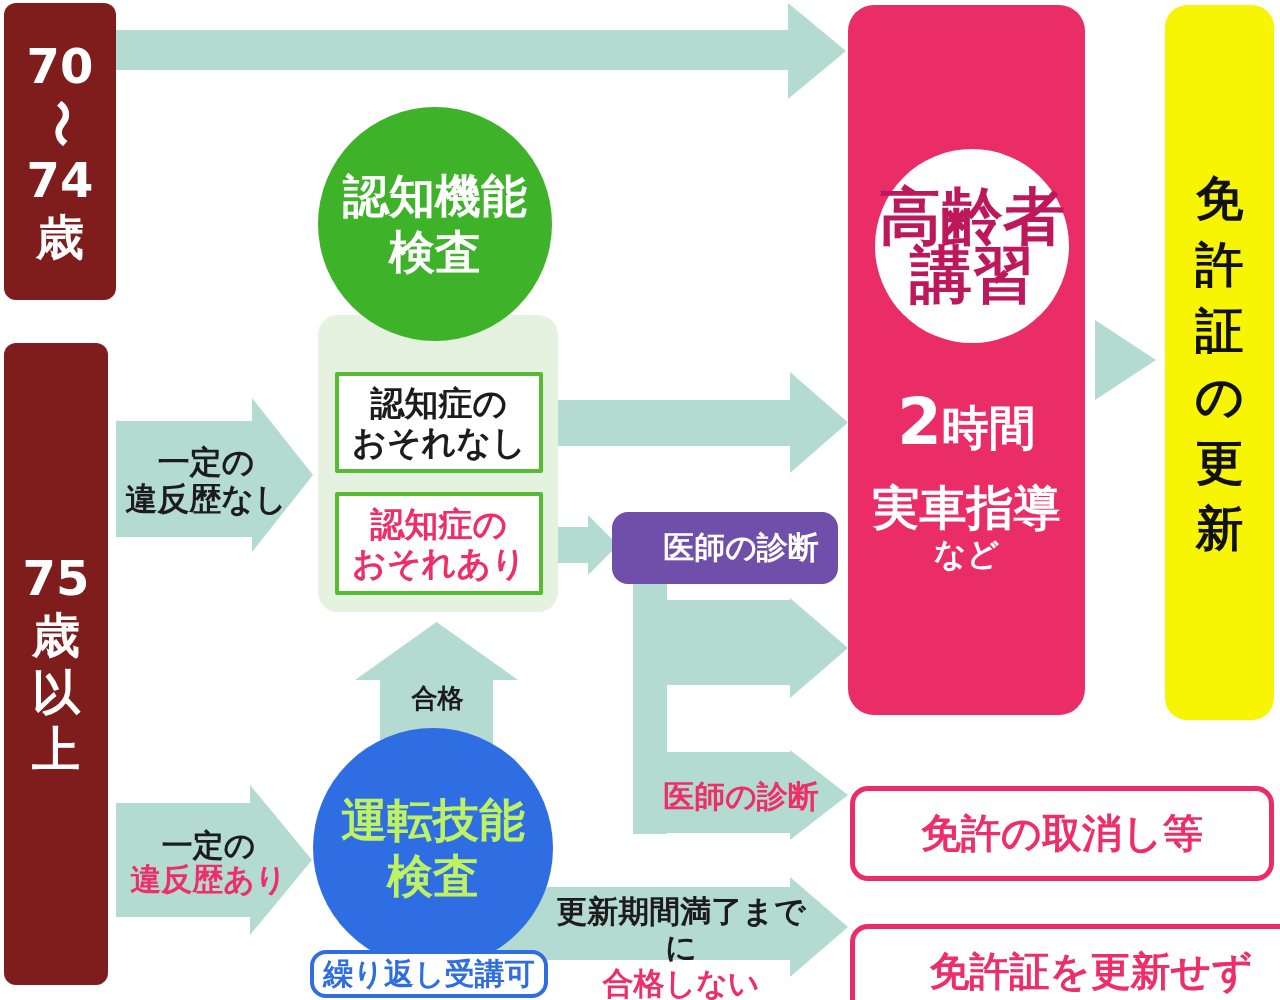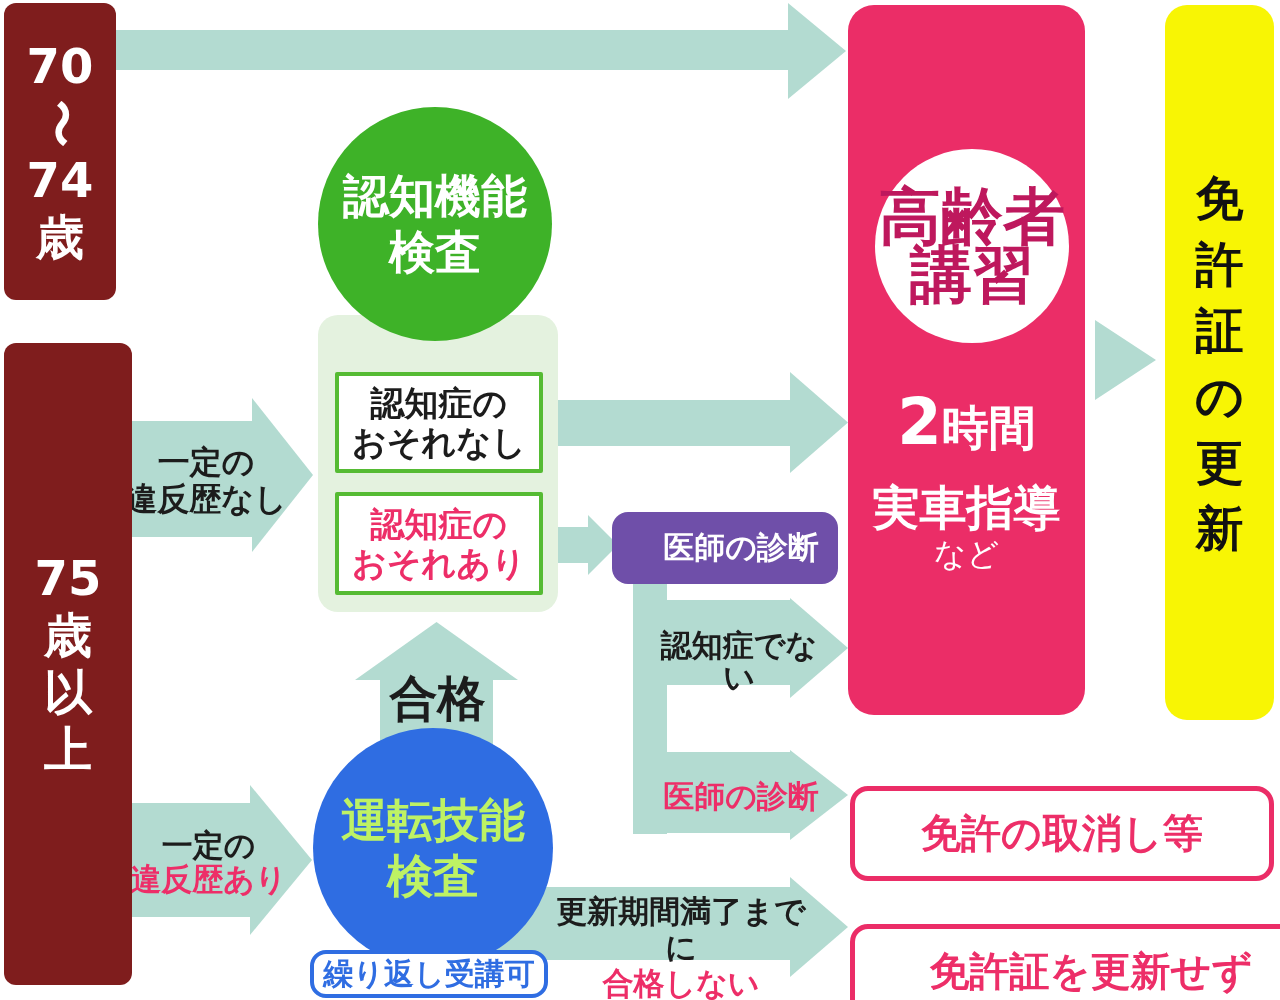--- a/index.html
+++ b/index.html
@@ -31,21 +31,21 @@
   .txt-black{color:#1c1c1c;}
   .txt-pink{color:#ed2e68;}
   .purple-box{background:#6f4fa9;color:#ffffff;border-radius:16px;font-size:31px;}
   .pink-box{background:#eb2d67;border-radius:26px;}
   .white-circle{background:#ffffff;border-radius:50%;}
   .white-circle .ln{color:#be185d;font-size:62px;line-height:58px;}
   .senior-duration{color:#ffffff;text-align:center;width:100%;}
   .senior-duration .num{font-size:64px;}
   .senior-duration .unit{font-size:47px;}
   .senior-detail{color:#ffffff;font-size:47px;text-align:center;width:100%;}
-  .senior-etc{color:#ffffff;font-size:32px;text-align:center;width:100%;font-weight:400;}
+  .senior-etc{color:#ffffff;font-size:32px;text-align:center;width:100%;font-weight:700;}
   .yellow-box{background:#f8f504;border-radius:22px;}
   .yellow-box .ch{color:#111111;font-size:48px;line-height:48px;}
   .outcome-box{background:#ffffff;border:5px solid #eb2d67;border-radius:18px;color:#ed2e68;font-size:40px;}
   .badge-blue{background:#ffffff;border:4px solid #2f6de2;border-radius:16px;color:#2f6de2;font-size:30px;}
   
   .label{position:absolute;display:flex;flex-direction:column;align-items:center;justify-content:flex-start;text-align:center;}
   .label .l1,.label .l2{width:100%;}
 </style>
 </head>
 <body>
@@ -86,45 +86,42 @@
   <div class="label txt-black" style="left:116px;top:444px;width:180px;font-size:32px;line-height:37px;">
     <div class="l1">一定の</div>
     <div class="l2">違反歴なし</div>
   </div>
 
   <div class="label" style="left:116px;top:828px;width:185px;font-size:31px;line-height:34px;">
     <div class="l1 txt-black">一定の</div>
     <div class="l2 txt-pink">違反歴あり</div>
   </div>
 
-  <div class="label txt-black" style="left:380px;top:679px;width:115px;font-size:48px;line-height:38px;">
+  <div class="label txt-black" style="left:380px;top:679px;width:115px;font-size:26px;line-height:38px;">
     <div>合格</div>
   </div>
 
-  <div class="label txt-black" style="left:648px;top:629px;width:182px;font-size:31px;line-height:32px;">
-    <div>認知症でない</div>
-  </div>
 
   <div class="label txt-pink" style="left:650px;top:780px;width:182px;font-size:31px;line-height:32px;">
     <div>医師の診断</div>
   </div>
 
   <div class="label" style="left:545px;top:893px;width:272px;font-size:31px;line-height:36px;">
     <div class="l1 txt-black">更新期間満了までに</div>
     <div class="l2 txt-pink">合格しない</div>
   </div>
 
   <div class="abs teal vstack" style="left:4px;top:3px;width:112px;height:297px;">
     <div class="ln">70</div>
     <div class="ln rot90">〜</div>
     <div class="ln">74</div>
     <div class="ln">歳</div>
   </div>
 
-  <div class="abs teal vstack" style="left:4px;top:343px;width:128px;height:642px;">
+  <div class="abs teal vstack" style="left:4px;top:343px;width:104px;height:642px;">
     <div class="ln">75</div>
     <div class="ln">歳</div>
     <div class="ln">以</div>
     <div class="ln">上</div>
   </div>
 
   <div class="abs panel-green" style="left:318px;top:315px;width:240px;height:297px;"></div>
 
   <div class="abs green-circle vstack" style="left:318px;top:107px;width:234px;height:234px;">
     <div class="ln">認知機能</div>

